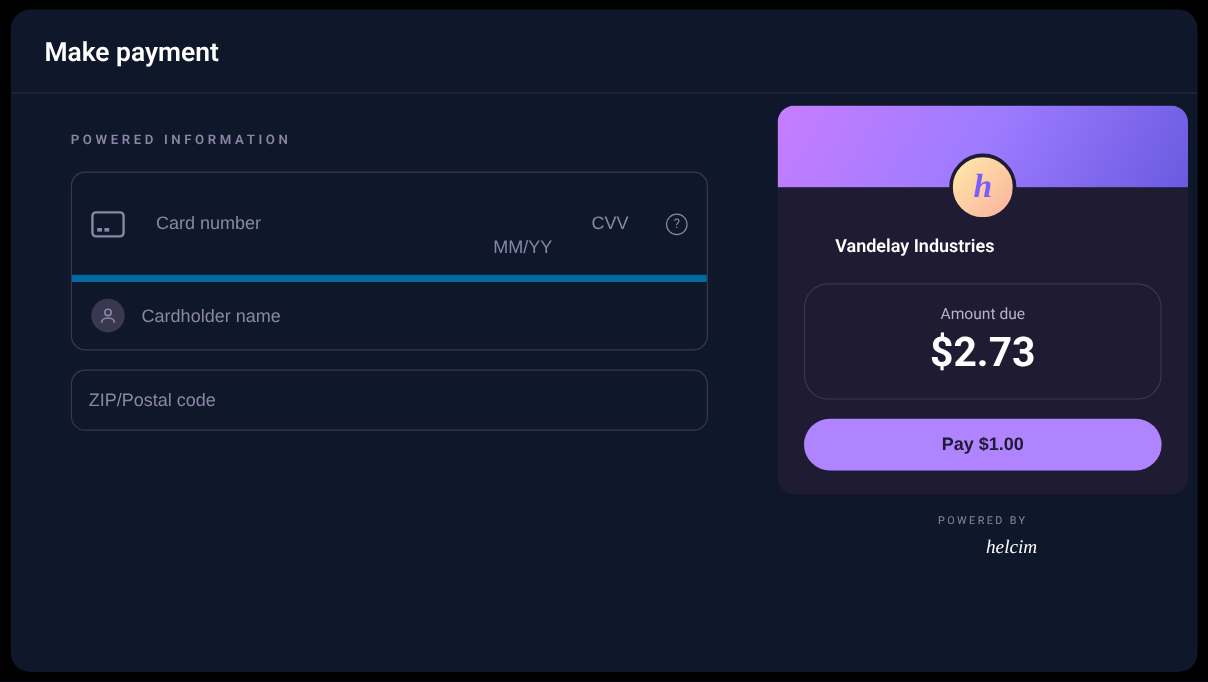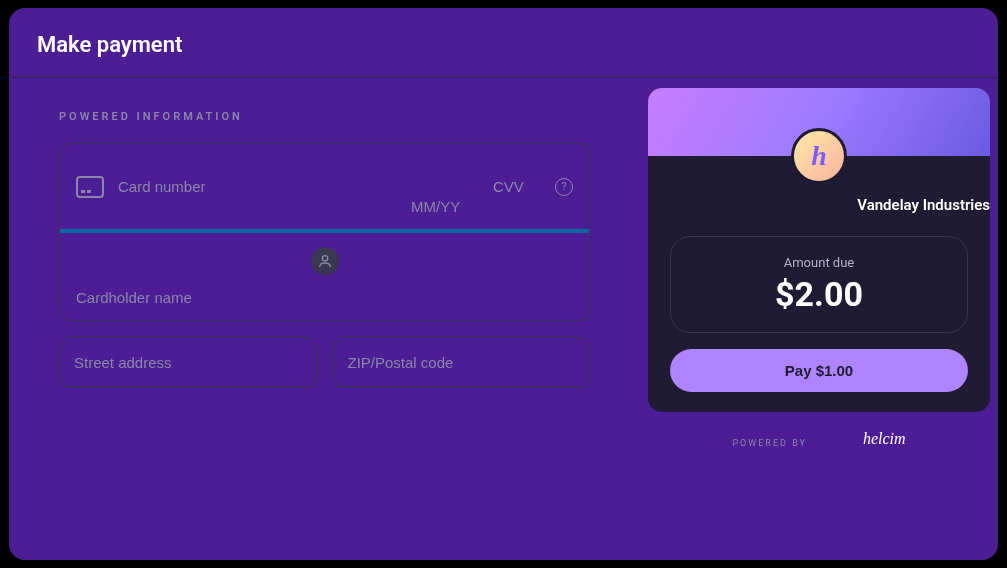--- a/index.html
+++ b/index.html
@@ -4,21 +4,21 @@
   <style>
     * { margin: 0; padding: 0; box-sizing: border-box; }
     body {
       font-family: -apple-system, BlinkMacSystemFont, 'Segoe UI', Roboto, sans-serif;
       background: #000;
       width: 1007px;
       height: 568px;
       overflow: hidden;
     }
     .modal {
-      background: #4c1d95;
+      background: #0f172a;
       border-radius: 16px;
       width: 989px;
       height: 552px;
       margin: 8px auto;
       overflow: hidden;
       display: flex;
       flex-direction: column;
     }
     .header {
       padding: 24px 28px 20px;
@@ -49,22 +49,21 @@
       border-radius: 12px;
       overflow: hidden;
     }
     .card-row {
       display: flex;
       align-items: center;
       padding: 14px 16px;
       gap: 14px;
     }
     .card-row.divided {
-      border-top: 4px solid #0369a1;
-      flex-direction: column;
+      border-top: 6px solid #0369a1;
     }
     .card-icon {
       width: 28px;
       height: 22px;
       border: 2px solid #8a86a8;
       border-radius: 4px;
       display: flex;
       align-items: flex-end;
       padding: 3px;
       gap: 2px;
@@ -89,21 +88,21 @@
     .person-icon svg { width: 16px; height: 16px; }
     input {
       background: transparent;
       border: none;
       color: #fff;
       font-size: 15px;
       outline: none;
       width: 100%;
     }
     input::placeholder { color: #8a86a8; }
-    .card-number-input { flex: 1; }
+    .card-number-input { flex: 1; margin-left: 12px; }
     .exp-input { width: 68px; margin-top: 40px; }
     .cvv-input { width: 48px; }
     .help-icon {
       width: 18px;
       height: 18px;
       border: 1.5px solid #8a86a8;
       border-radius: 50%;
       display: flex;
       align-items: center;
       justify-content: center;
@@ -155,24 +154,25 @@
       justify-content: center;
       border: 3px solid #1e1b33;
       font-family: Georgia, serif;
       font-style: italic;
       font-size: 28px;
       font-weight: bold;
       color: #7b5cff;
     }
     .merchant-name {
       color: #fff;
-      text-align: right;
+      text-align: left;
       font-size: 15px;
       font-weight: 600;
       margin-top: 40px;
+      padding-left: 48px;
     }
     .amount-box {
       border: 1px solid #3a3750;
       border-radius: 20px;
       margin: 22px 22px 16px;
       padding: 18px;
       text-align: center;
     }
     .amount-label {
       color: #b5b0d0;
@@ -197,23 +197,24 @@
       font-weight: 600;
       cursor: pointer;
     }
     .powered {
       text-align: center;
       margin-top: 18px;
       color: #8a86a8;
       font-size: 9px;
       letter-spacing: 2px;
       display: flex;
-      align-items: flex-end;
+      align-items: center;
       justify-content: center;
       gap: 8px;
+      flex-direction: column;
     }
     .powered .brand {
       color: #fff;
       font-family: Georgia, serif;
       font-style: italic;
       font-size: 16px;
       letter-spacing: 0;
       text-transform: none;
       margin-left: 48px;
     }
@@ -243,33 +244,32 @@
           <div class="person-icon">
             <svg viewBox="0 0 24 24" fill="none" stroke="#8a86a8" stroke-width="2">
                 <circle cx="12" cy="8" r="4"></circle>
                 <path d="M4 21c0-4 4-6 8-6s8 2 8 6"></path>
               </svg>
           </div>
           <input placeholder="Cardholder name" style="">
         </div>
       </div>
       <div class="address-row">
-        <input class="addr-input" placeholder="Street address" style="">
         <input class="addr-input" placeholder="ZIP/Postal code" style="">
       </div>
     </div>
     <div class="right">
       <div class="summary-card">
         <div class="gradient-banner">
           <div class="logo-circle">h</div>
         </div>
         <div class="merchant-name">Vandelay Industries</div>
         <div class="amount-box">
           <div class="amount-label">Amount due</div>
-          <div class="amount-value">$2.00</div>
+          <div class="amount-value">$2.73</div>
         </div>
         <button class="pay-button">Pay $1.00</button>
       </div>
       <div class="powered">
         <span>POWERED BY</span>
         <span class="brand">helcim</span>
       </div>
     </div>
   </div>
 </div>

